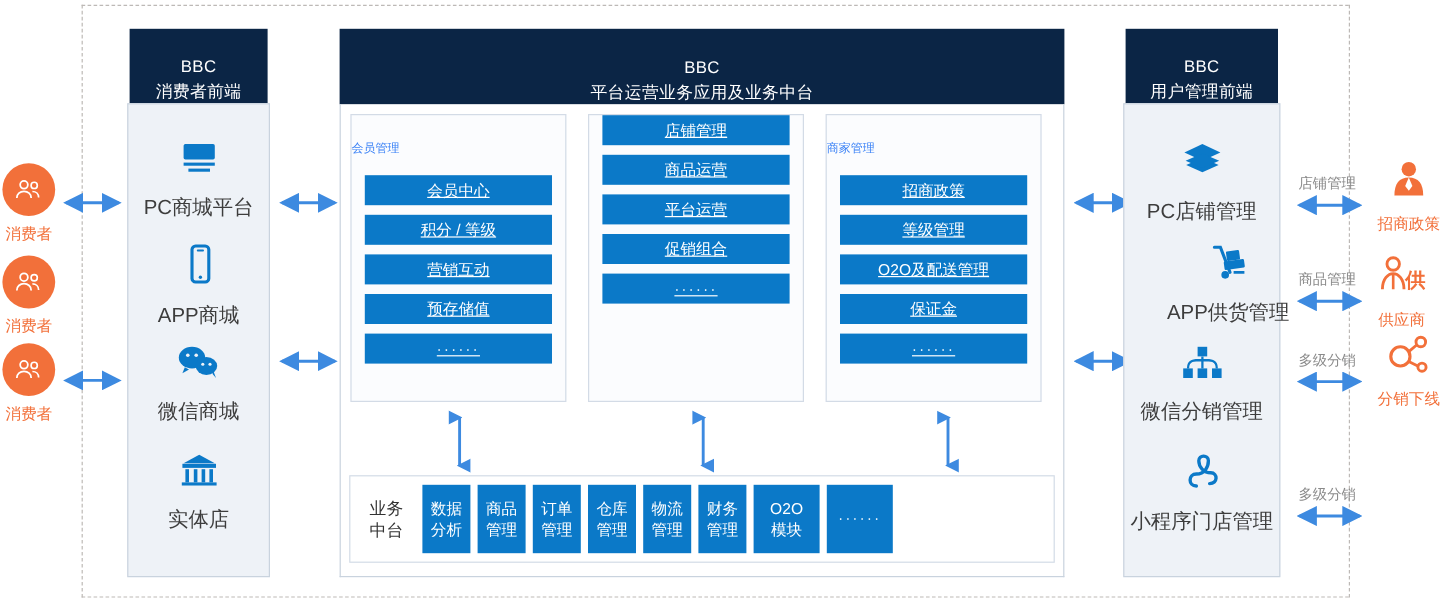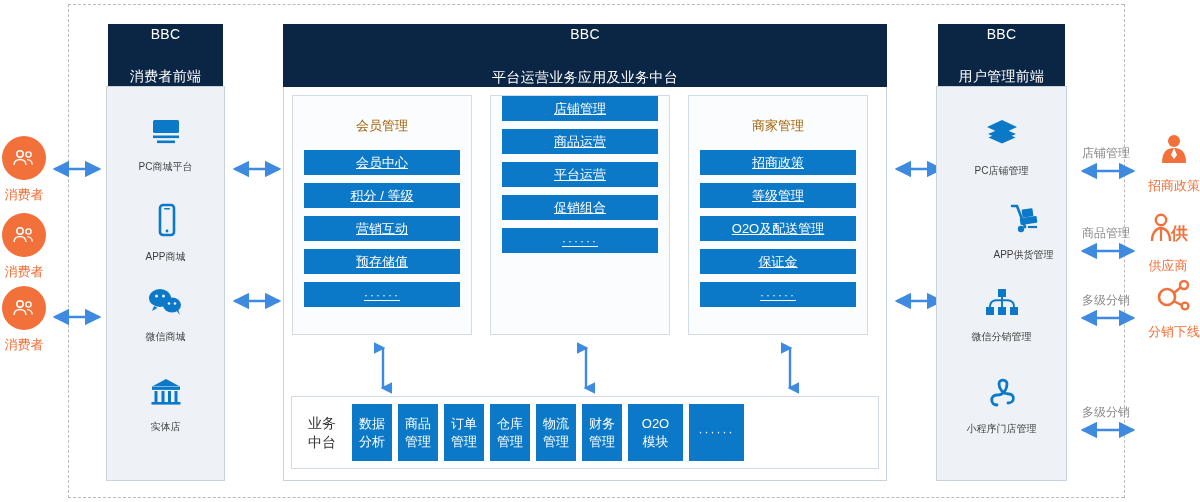--- a/index.html
+++ b/index.html
@@ -26,21 +26,21 @@
     width: 0; height: 494px;
     border-left: 1px dashed #bdb9b6;
   }
 
   
   .hdr {
     position: absolute;
     background: #0b2545;
     color: #ffffff;
     display: flex; flex-direction: column;
-    align-items: center; justify-content: space-between;
+    align-items: center; justify-content: flex-end;
     line-height: 1.45;
     font-size: 14px;
     letter-spacing: .3px;
   }
   .hdr .l1 { font-size: 14px; }
   .hdr .l2 { font-size: 14px; }
 
   
   .col-panel {
     position: absolute;
@@ -48,21 +48,21 @@
     border: 1px solid #c9d3de;
   }
   .col-item {
     position: absolute;
     width: 100%;
     display: flex; flex-direction: column;
     align-items: center; justify-content: flex-start;
     gap: 9px;
   }
   .col-item .lbl {
-    font-size: 10px;
+    font-size: 17px;
     color: #3d3d3d;
     white-space: nowrap;
   }
   .ico { display: block; }
 
   
   .center-panel {
     position: absolute;
     left: 283px; top: 87px;
     width: 604px; height: 394px;
@@ -73,23 +73,22 @@
 
   .mod-card {
     position: absolute;
     top: 8px;
     width: 180px; height: 240px;
     background: #fbfcfe;
     border: 1px solid #d3dbe6;
     padding: 0;
   }
   .mod-title {
-    text-align: center;
-    font-size: 13px;
-    color: #a16207;
+    font-size: 10px;
+    color: #3b82f6;
     margin-top: 21px;
     margin-bottom: 15px;
   }
   .mod-btn {
     margin: 0 auto 8px auto;
     width: 156px; height: 25px;
     background: #0b79c8;
     color: #ffffff;
     font-size: 13px;
     display: flex; align-items: center; justify-content: center;

